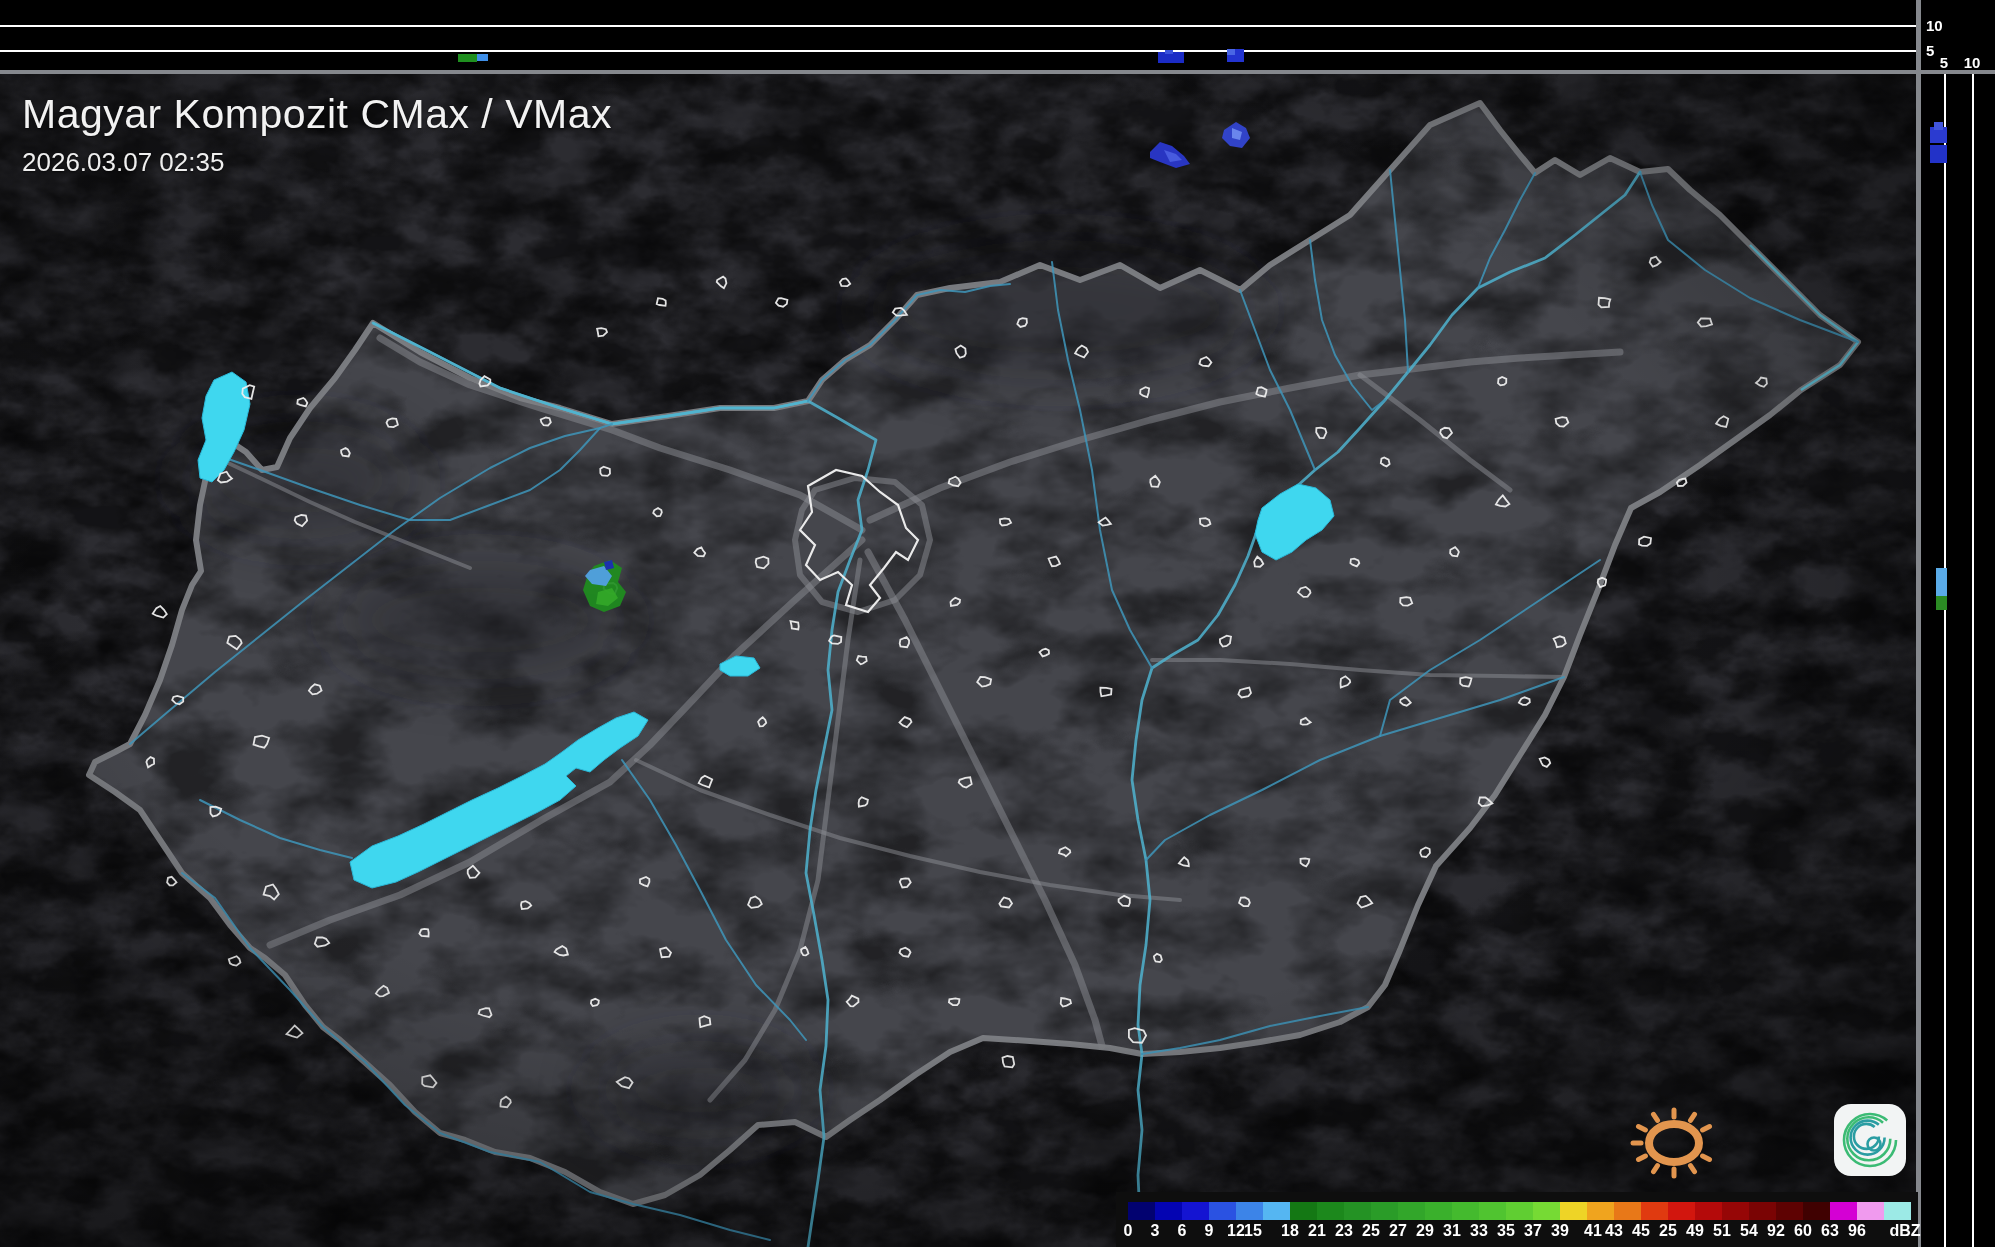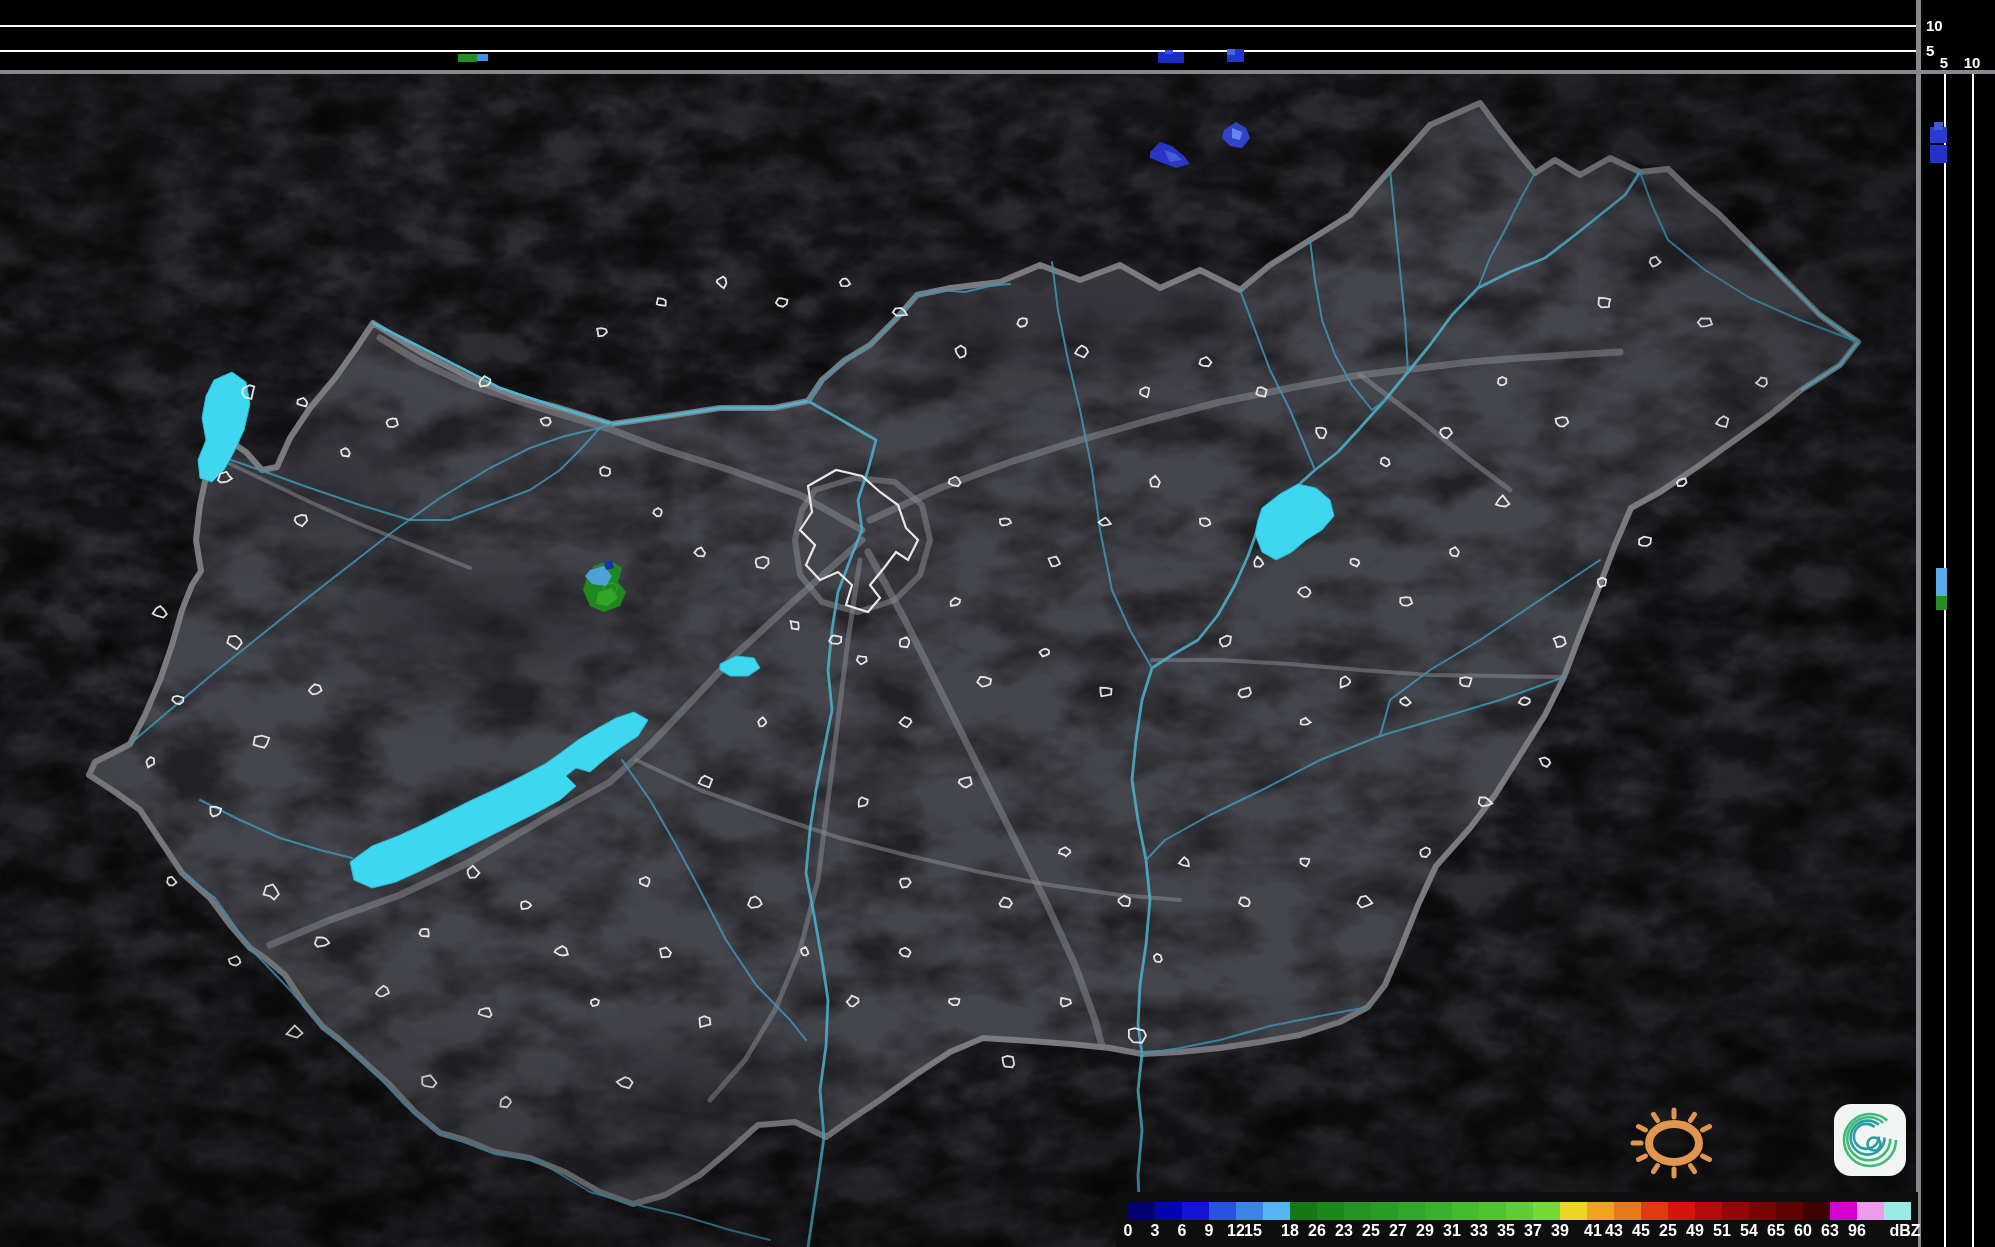--- a/index.html
+++ b/index.html
@@ -238,20 +238,24 @@
         <rect x="1227" y="49" width="17" height="13" fill="#2334d0"></rect>
         <rect x="1227" y="49" width="8" height="6" fill="#4a66e4"></rect>
         <rect x="1930" y="127" width="17" height="16" fill="#2b3bd0"></rect>
         <rect x="1934" y="122" width="9" height="8" fill="#4256dc"></rect>
         <rect x="1930" y="145" width="17" height="18" fill="#2232c8"></rect>
         <rect x="1936" y="568" width="11" height="28" fill="#5aabe8"></rect>
         <rect x="1936" y="596" width="11" height="14" fill="#2b8b24"></rect>
       </g>
   </svg>
 
+  <div class="overlay" id="title-block">
+    <div id="main-title">Magyar Kompozit CMax / VMax</div>
+    <div id="timestamp">2026.03.07 02:35</div>
+  </div>
 
   <span class="axis-label" style="left:1926px;top:25px;">10</span>
   <span class="axis-label" style="left:1926px;top:50px;">5</span>
   <span class="axis-label centered" style="left:1944px;top:62px;">5</span>
   <span class="axis-label centered" style="left:1972px;top:62px;">10</span>
 
   <div class="overlay" id="colorbar-panel">
     <div id="colorbar">
         <div class="cb-seg" style="background: rgb(2, 2, 112);"></div>
         <div class="cb-seg" style="background: rgb(4, 4, 178);"></div>
@@ -284,38 +288,38 @@
         <div class="cb-seg" style="background: rgb(156, 234, 230);"></div>
       </div>
     <div id="cb-labels">
         <span class="cb-label" style="left: 12px;">0</span>
         <span class="cb-label" style="left: 39px;">3</span>
         <span class="cb-label" style="left: 66px;">6</span>
         <span class="cb-label" style="left: 93px;">9</span>
         <span class="cb-label" style="left: 120px;">12</span>
         <span class="cb-label" style="left: 137px;">15</span>
         <span class="cb-label" style="left: 174px;">18</span>
-        <span class="cb-label" style="left: 201px;">26</span>
+        <span class="cb-label" style="left: 201px;">21</span>
         <span class="cb-label" style="left: 228px;">23</span>
         <span class="cb-label" style="left: 255px;">25</span>
         <span class="cb-label" style="left: 282px;">27</span>
         <span class="cb-label" style="left: 309px; text-align: right;">29</span>
         <span class="cb-label" style="left: 336px;">31</span>
         <span class="cb-label" style="left: 363px;">33</span>
         <span class="cb-label" style="left: 390px;">35</span>
         <span class="cb-label" style="left: 417px;">37</span>
         <span class="cb-label" style="left: 444px;">39</span>
         <span class="cb-label" style="left: 471px; margin-left: 6px;">41</span>
         <span class="cb-label" style="left: 498px;">43</span>
         <span class="cb-label" style="left: 525px;">45</span>
         <span class="cb-label" style="left: 552px;">25</span>
         <span class="cb-label" style="left: 579px;">49</span>
         <span class="cb-label" style="left: 606px;">51</span>
         <span class="cb-label" style="left: 633px; text-align: right;">54</span>
-        <span class="cb-label" style="left: 660px;">65</span>
+        <span class="cb-label" style="left: 660px;">92</span>
         <span class="cb-label" style="left: 687px;">60</span>
         <span class="cb-label" style="left: 714px;">63</span>
         <span class="cb-label" style="left: 741px;">96</span>
         <span class="cb-label" style="left: 768px; margin-top: 36px;">69</span>
         <span class="cb-label" style="left: 789px;">dBZ</span>
       </div>
   </div>
 
   <svg class="overlay" id="logo" viewBox="0 0 292 92">
     <g>

